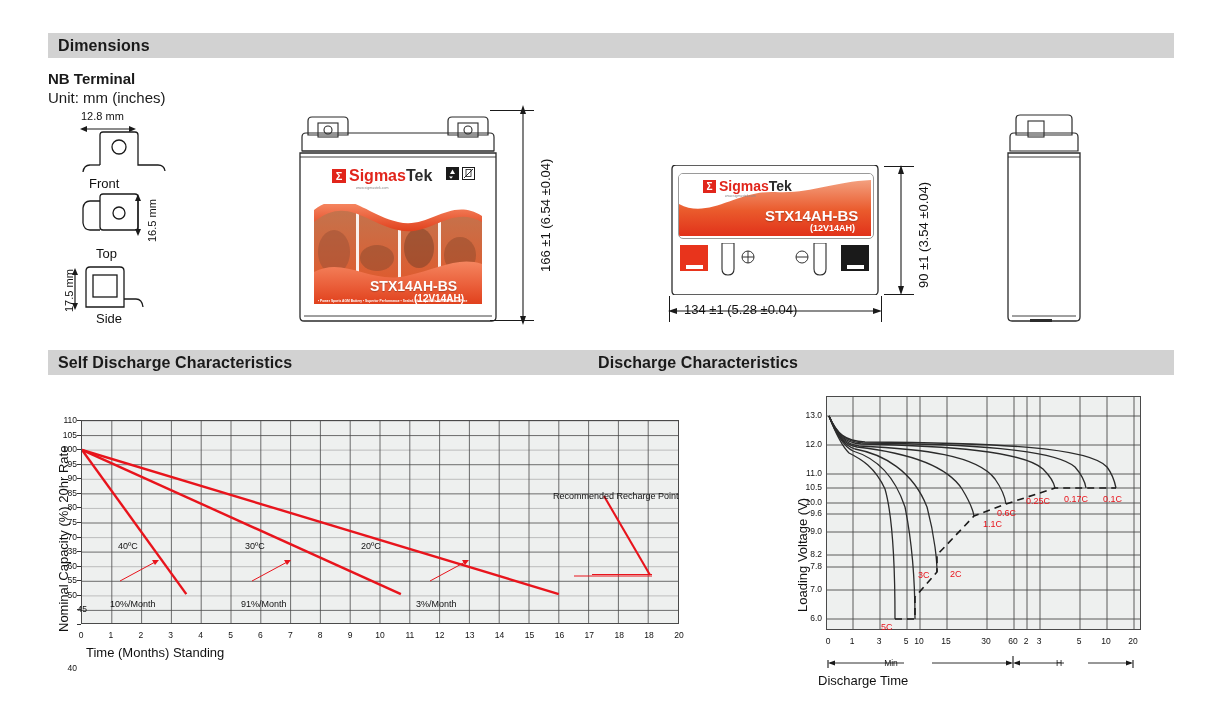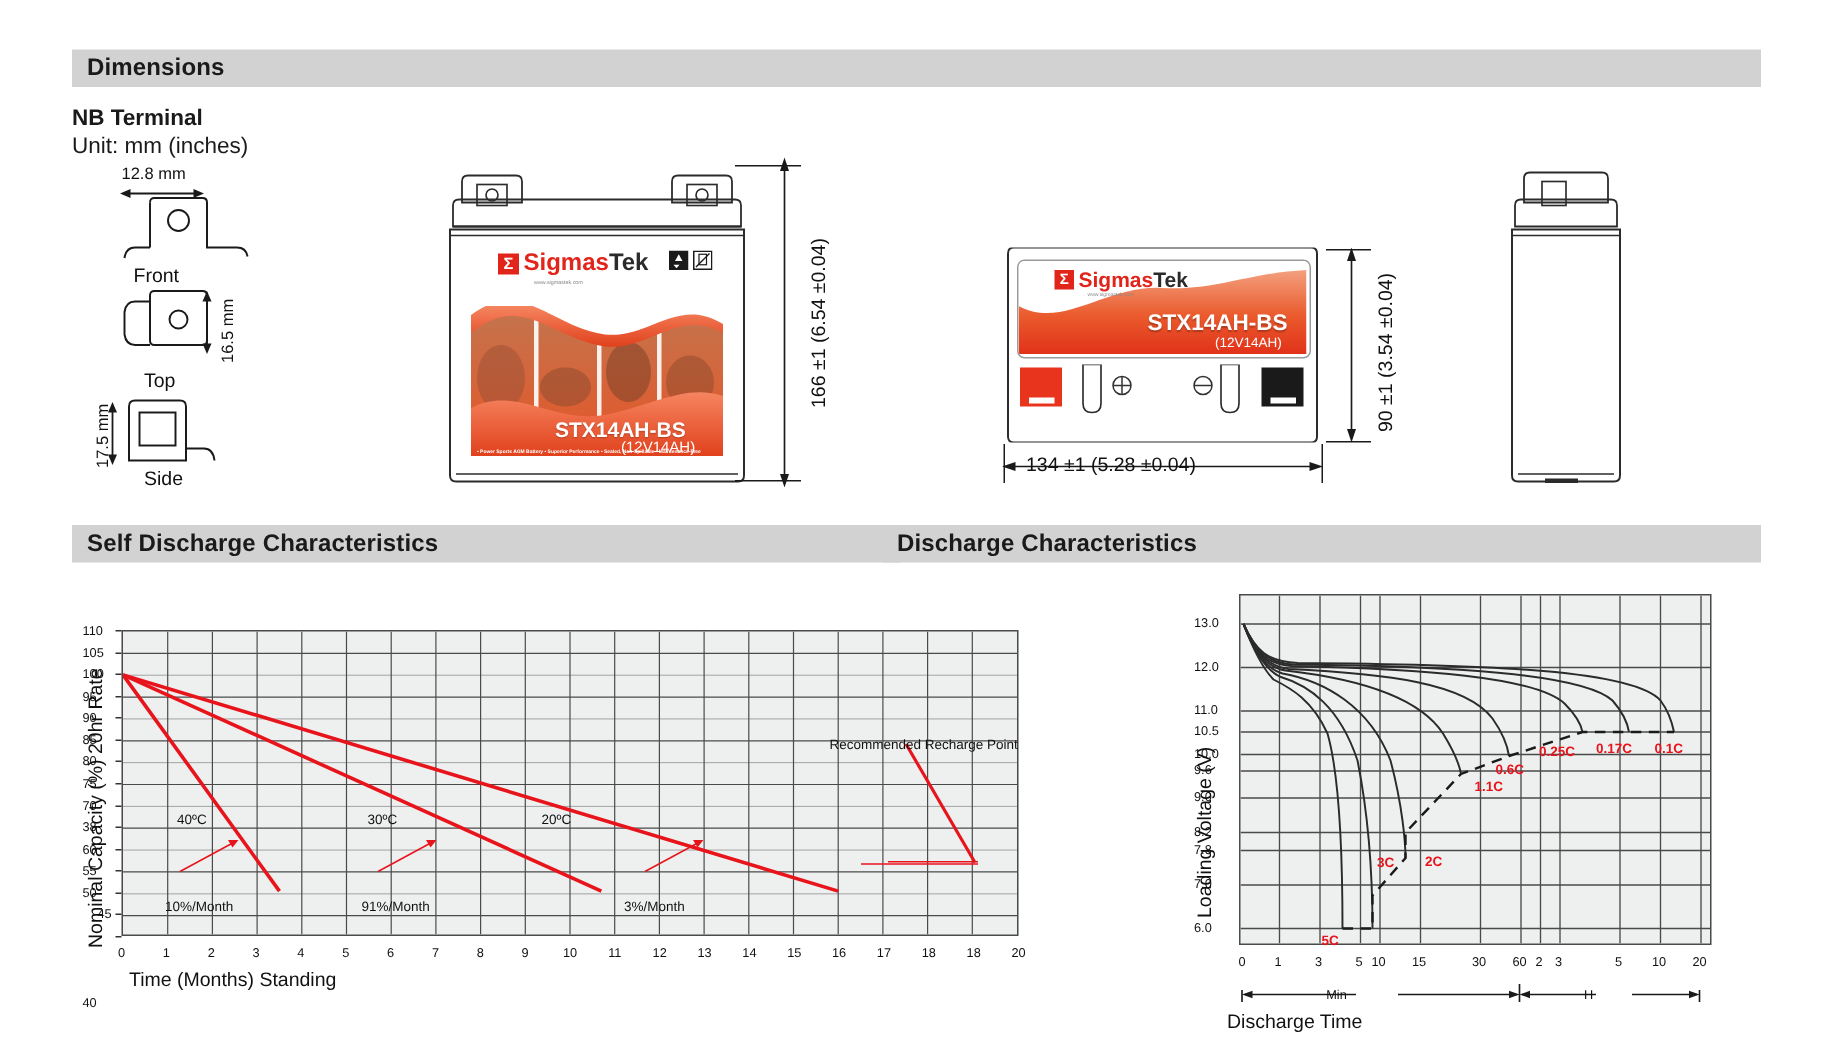--- a/index.html
+++ b/index.html
@@ -43,30 +43,30 @@
   .batt-label{position:absolute;background:#fff;overflow:hidden;}
   .logo-row{position:absolute;display:flex;align-items:center;gap:3px;}
   .sigma-box{
     background:#e1251b;color:#fff;font-weight:bold;
     display:flex;align-items:center;justify-content:center;
   }
   .brand1{color:#e1251b;font-weight:bold;}
   .brand2{color:#2b2b2b;font-weight:bold;}
   .wwwtxt{position:absolute;color:#888;}
   .model-txt{position:absolute;color:#fff;font-weight:bold;text-shadow:0 1px 1px rgba(0,0,0,.25);}
-  .sub-txt{position:absolute;color:#fff;font-weight:normal;}
+  .sub-txt{position:absolute;color:#fff;font-weight:bold;}
   .feat-txt{position:absolute;color:#fff;font-weight:bold;white-space:nowrap;}
 
   
   .plot{position:absolute;background:#eef0ef;border:1.4px solid #4a4a4a;box-sizing:border-box;}
   .axis-label{position:absolute;font-size:13px;color:#111;}
   .axis-label.rot{transform-origin:0 0;transform:rotate(-90deg);white-space:nowrap;}
-  .tick-txt{position:absolute;font-size:8.5px;color:#111;text-align:left;}
+  .tick-txt{position:absolute;font-size:8.5px;color:#111;text-align:right;}
   .tick-x{position:absolute;font-size:8.5px;color:#111;text-align:center;}
-  .curve-lbl{position:absolute;font-size:9px;color:#e8141c;white-space:nowrap;font-weight:bold;text-align:right;}
+  .curve-lbl{position:absolute;font-size:9px;color:#e8141c;white-space:nowrap;font-weight:normal;text-align:right;}
   .note-lbl{position:absolute;font-size:9px;color:#111;white-space:nowrap;}
   svg{display:block;}
 </style>
 </head>
 <body>
 
 <div class="section-bar" style="left:48px;top:33px;width:1126px;">
   <span>Dimensions</span>
 </div>
 

